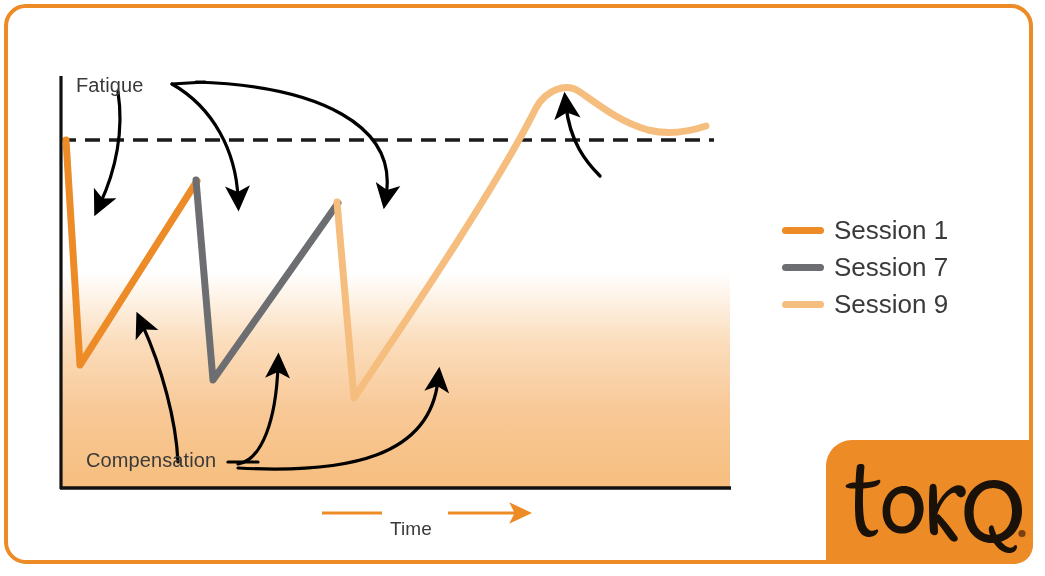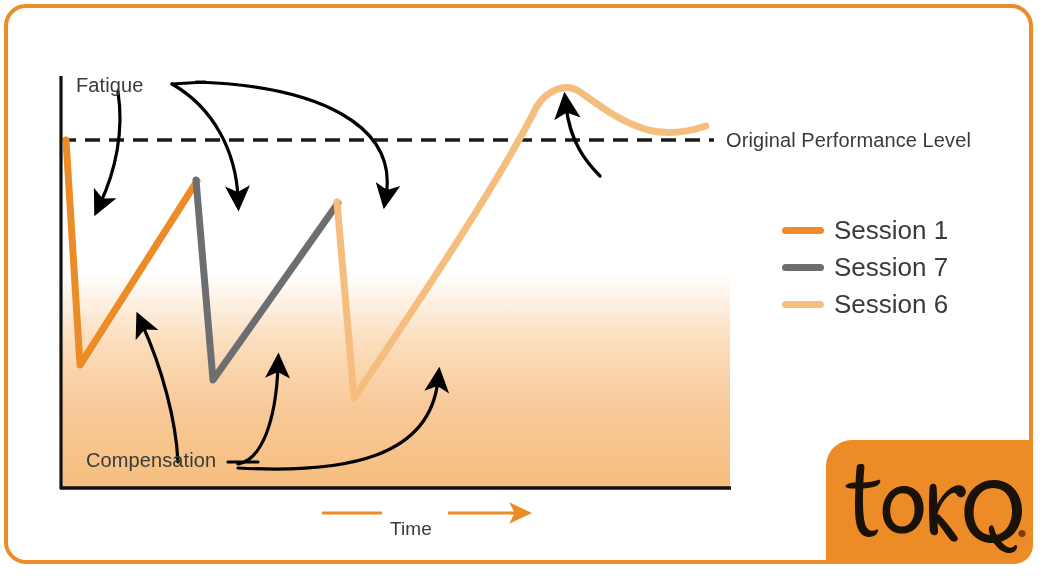--- a/index.html
+++ b/index.html
@@ -141,36 +141,35 @@
     <path d="M 178,462 C 176,420 162,368 142,324" fill="none" stroke="#000000" stroke-width="3.2" stroke-linecap="round" marker-end="url(#blkArrow)"></path>
     <path d="M 228,462 L 258,462" fill="none" stroke="#000000" stroke-width="3.2" stroke-linecap="round"></path>
     <path d="M 238,464 C 262,460 276,420 278,366" fill="none" stroke="#000000" stroke-width="3.2" stroke-linecap="round" marker-end="url(#blkArrow)"></path>
     <path d="M 238,468 C 350,474 430,456 438,380" fill="none" stroke="#000000" stroke-width="3.2" stroke-linecap="round" marker-end="url(#blkArrow)"></path>
 
     <line x1="322" y1="513" x2="382" y2="513" stroke="#ED8B27" stroke-width="3"></line>
     <line x1="448" y1="513" x2="520" y2="513" stroke="#ED8B27" stroke-width="3" marker-end="url(#orgArrow)"></line>
   </svg>
 
   <span class="lbl lbl-fatigue">Fatigue</span>
-  <span class="lbl lbl-opl">Original Performance Level</span>
   <span class="lbl lbl-comp">Compensation</span>
   <span class="lbl lbl-time">Time</span>
 
   <div class="legend">
     <div class="legend-row">
       <span class="legend-swatch" style="background:#ED8B27"></span>
       <span class="legend-text">Session 1</span>
     </div>
     <div class="legend-row">
       <span class="legend-swatch" style="background:#6D6E71"></span>
       <span class="legend-text">Session 7</span>
     </div>
     <div class="legend-row">
       <span class="legend-swatch" style="background:#F6BE7E"></span>
-      <span class="legend-text">Session 6</span>
+      <span class="legend-text">Session 9</span>
     </div>
   </div>
 
   <div class="logo-block">
     <svg class="logo-mark" viewBox="0 0 207 124">
       <g fill="#1a1108">
 
         <path d="M36,24 C37.6,24 38.6,25.2 38.4,27.2 C38.0,31.8 37.6,37.2 37.4,42.6
                  C42.4,42.2 47.4,41.4 52.0,40.0 C53.8,39.4 54.8,40.6 54.2,42.2
                  C53.2,44.8 50.4,46.4 46.4,47.2 C43.6,47.8 40.4,48.2 37.2,48.4

